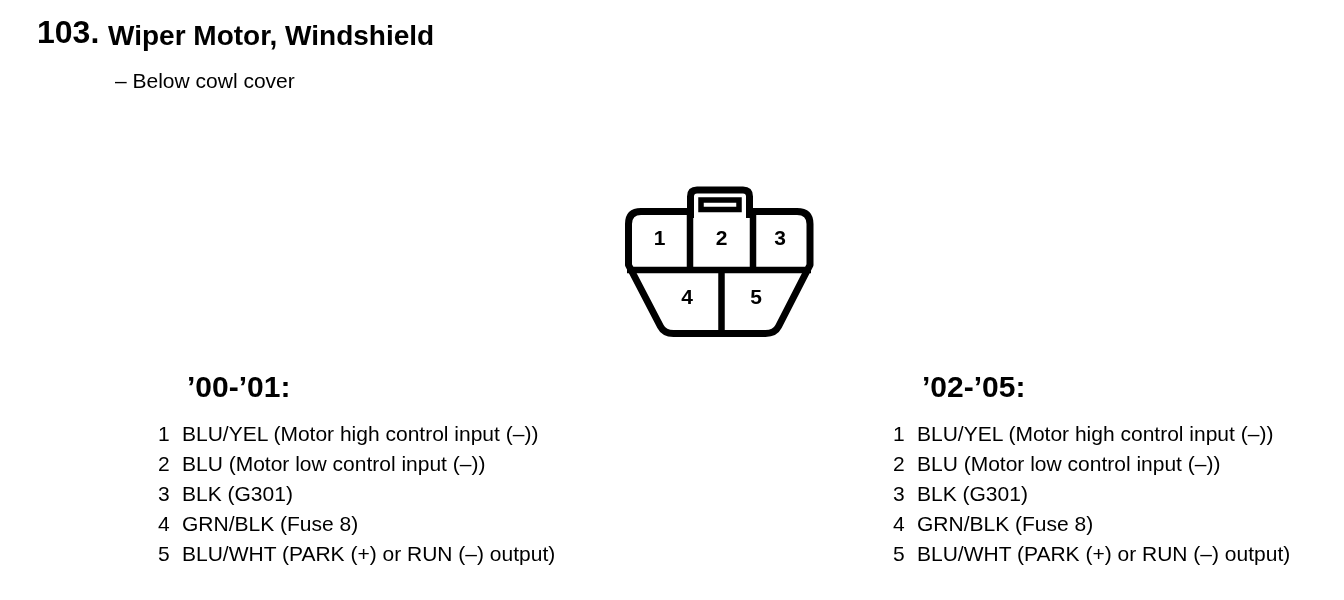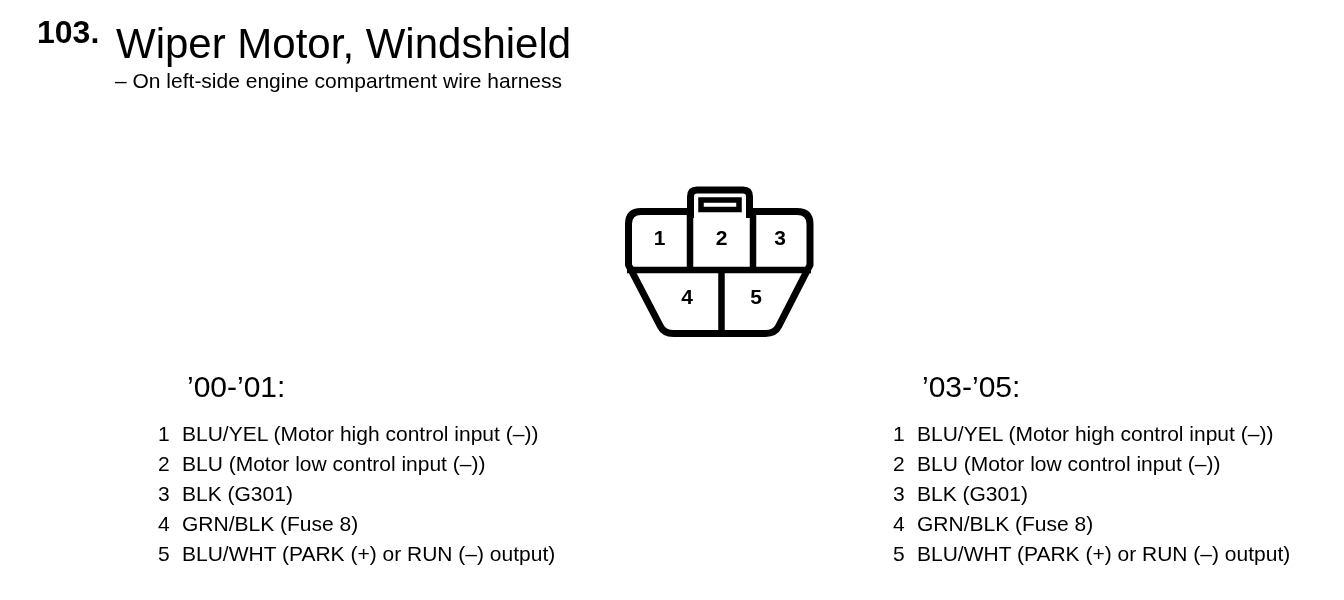--- a/index.html
+++ b/index.html
@@ -20,22 +20,22 @@
 
   
   .section-number {
     left: 18px; top: 14px;
     font-size: 32px; font-weight: bold; line-height: 36px;
     white-space: nowrap;
     margin-left: 19px;
   }
   .section-title {
     left: 104px; top: 14px;
-    font-size: 42px; font-weight: normal; line-height: 36px;
-    margin: 12px; white-space: nowrap;
+    font-size: 28px; font-weight: bold; line-height: 36px;
+    margin: 4px; white-space: nowrap;
   }
 
   
   .notes-list {
     left: 115px; top: 66px;
     margin: 0; padding: 0; list-style: none;
     font-size: 21px; line-height: 29px;
     white-space: nowrap;
   }
 
@@ -45,21 +45,21 @@
     width: 244px; height: 172px;
   }
   .connector-wrap svg { display: block; width: 100%; height: 100%; }
   .connector-pin-label {
     font-family: "Liberation Sans", "DejaVu Sans", sans-serif;
     font-size: 21px; font-weight: bold;
   }
 
   
   .year-heading {
-    font-size: 30px; font-weight: normal; line-height: 32px;
+    font-size: 30px; font-weight: bold; line-height: 32px;
     margin: 0; white-space: nowrap;
   }
   .heading-left  { left: 187px; top: 371px; }
   .heading-right { left: 922px; top: 371px; }
 
   .pin-list { top: 419px; }
   .pin-list-left  { left: 158px; }
   .pin-list-right { left: 893px; }
   .pin-row {
     display: flex;
@@ -74,21 +74,21 @@
 </style>
 </head>
 <body>
 
 <main>
 
   <span class="abs section-number">103.</span>
   <h1 class="abs section-title">Wiper Motor, Windshield</h1>
 
   <ul class="abs notes-list">
-    <li>– On left-side engine compartment wire harness</li>
+    <li>– Below cowl cover</li>
   </ul>
 
   <div class="abs connector-wrap">
     <svg viewBox="598 178 244 172" xmlns="http://www.w3.org/2000/svg">
 
       <path d="M 641 211.5 L 797 211.5 Q 810 211.5 810 224 L 810 265 L 778.5 326.5
                Q 775 333.5 765.5 333.5 L 673.5 333.5 Q 664 333.5 660.5 326.5
                L 628.5 265 L 628.5 224 Q 628.5 211.5 641 211.5 Z" fill="#ffffff" stroke="#000000" stroke-width="7" stroke-linejoin="round"></path>
 
       <path d="M 627 270 L 811 270" stroke="#000000" stroke-width="6.5" fill="none"></path>
@@ -128,21 +128,21 @@
     <div class="pin-row">
       <span class="pin-number">4</span>
       <span class="pin-description">GRN/BLK (Fuse 8)</span>
     </div>
     <div class="pin-row">
       <span class="pin-number">5</span>
       <span class="pin-description">BLU/WHT (PARK (+) or RUN (–) output)</span>
     </div>
   </div>
 
-  <h2 class="abs year-heading heading-right">’03-’05:</h2>
+  <h2 class="abs year-heading heading-right">’02-’05:</h2>
   <div class="abs pin-list pin-list-right">
     <div class="pin-row">
       <span class="pin-number">1</span>
       <span class="pin-description">BLU/YEL (Motor high control input (–))</span>
     </div>
     <div class="pin-row">
       <span class="pin-number">2</span>
       <span class="pin-description">BLU (Motor low control input (–))</span>
     </div>
     <div class="pin-row">

